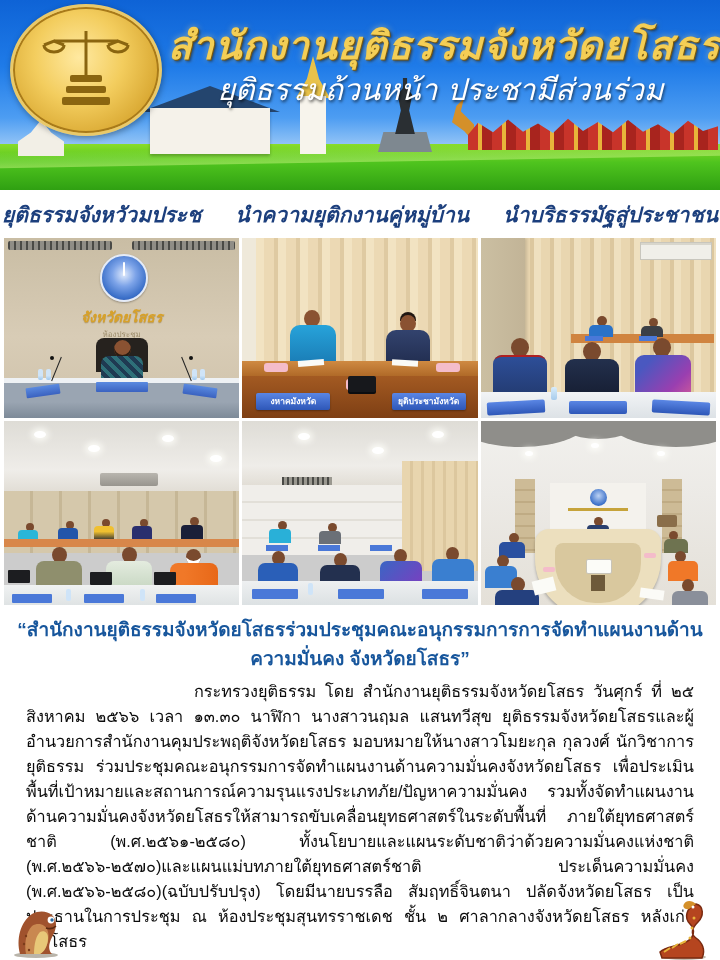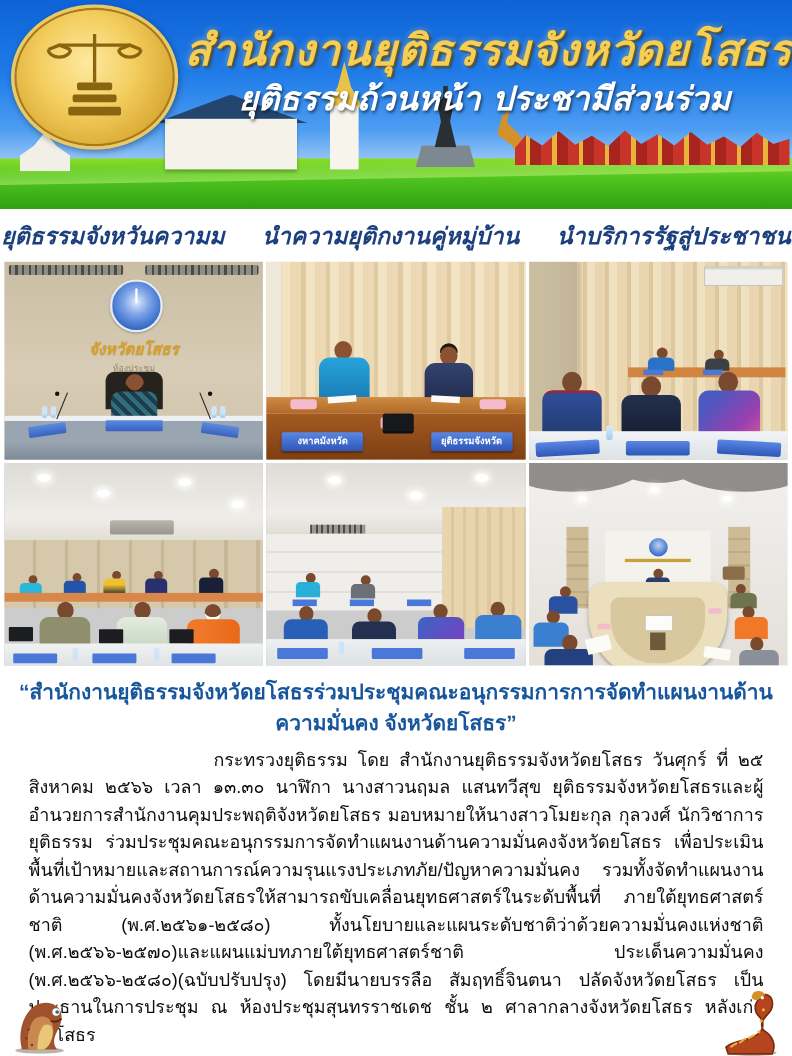--- a/index.html
+++ b/index.html
@@ -16,21 +16,21 @@
   .emblem{left:10px;top:4px;width:146px;height:126px;border-radius:50%;
     background:radial-gradient(circle at 45% 40%,#ffe9a0 0%,#f3cd5e 40%,#d9a832 75%,#b8860f 100%);
     border:3px solid #e9c96a;box-shadow:0 0 0 2px #a87a1a inset, 1px 2px 6px rgba(0,0,0,.35);}
   .emblem svg{position:absolute;left:23px;top:16px;}
   .banner-title{left:168px;top:14px;width:545px;text-align:center;
     font-family:"DejaVu Serif","Liberation Serif",serif;font-style:italic;font-weight:bold;
     font-size:39px;color:#f4ce55;
     text-shadow:1px 1px 0 #7a5a10,2px 2px 3px rgba(0,0,0,.55),0 0 6px rgba(255,230,140,.5);
     letter-spacing:1px;white-space:nowrap;}
   .banner-sub{left:168px;top:66px;width:545px;text-align:center;
-    font-family:"DejaVu Serif","Liberation Serif",serif;font-style:italic;font-weight:bold;
+    font-family:"DejaVu Serif","Liberation Serif",serif;font-style:italic;font-weight:normal;
     font-size:30px;color:#ffffff;text-shadow:1px 2px 3px rgba(0,0,0,.6);white-space:nowrap;}
   
   .pagoda{left:18px;bottom:34px;width:46px;height:36px;background:#f2efe6;
     clip-path:polygon(50% 0,72% 35%,100% 60%,100% 100%,0 100%,0 60%,28% 35%);box-shadow:0 2px 2px rgba(0,0,0,.2);}
   .temple{left:150px;bottom:36px;width:120px;height:46px;background:#f5f2ea;
     box-shadow:0 2px 3px rgba(0,0,0,.25);}
   .temple-roof{left:140px;bottom:78px;width:140px;height:26px;background:#24456e;
     clip-path:polygon(50% 0,100% 100%,0 100%);}
   .tower{left:300px;bottom:36px;width:26px;height:58px;background:#f7f4ec;}
   .tower-spire{left:296px;bottom:92px;width:34px;height:42px;background:#e8c24a;
@@ -171,23 +171,23 @@
         <rect x="30" y="63" width="40" height="7" rx="2"></rect>
         <rect x="26" y="74" width="48" height="8" rx="2"></rect>
       </g>
     </svg>
   </div>
   <div class="abs banner-title">สำนักงานยุติธรรมจังหวัดยโสธร</div>
   <div class="abs banner-sub">ยุติธรรมถ้วนหน้า ประชามีส่วนร่วม</div>
 </div>
 
 <div class="tagline">
-  <span>ยุติธรรมจังหวันความม</span>
+  <span>ยุติธรรมจังหวัวมประช</span>
   <span>นำความยุติกงานคู่หมู่บ้าน</span>
-  <span>นำบริการรัฐสู่ประชาชน</span>
+  <span>นำบริธรรมัฐสู่ประชาชน</span>
 </div>
 
 <div class="grid">
 
   <div class="ph p1">
     <div class="abs vent" style="left:4px;width:44%;"></div>
     <div class="abs vent" style="right:4px;width:44%;"></div>
     <div class="abs pemblem">
         <i></i>
       </div>
@@ -219,21 +219,21 @@
     <div class="abs" style="left:144px;top:92px;width:44px;height:32px;background:linear-gradient(180deg,#33436e,#232f52);border-radius:10px 10px 0 0;"></div>
     <div class="abs desktop"></div>
     <div class="abs paper" style="left:56px;bottom:52px;"></div>
     <div class="abs paper" style="left:150px;bottom:52px;transform:rotate(3deg);"></div>
     <div class="abs deskfront"></div>
     <div class="abs tray" style="left:22px;bottom:46px;"></div>
     <div class="abs tray" style="right:18px;bottom:46px;"></div>
     <div class="abs tray" style="left:104px;bottom:28px;width:30px;height:11px;"></div>
     <div class="abs recorder"></div>
     <div class="abs plate" style="left:14px;">งหาคมังหวัด</div>
-    <div class="abs plate" style="right:12px;">ยุติธรรมจังหวัด</div>
+    <div class="abs plate" style="right:12px;">ยุติประชามังหวัด</div>
   </div>
 
   <div class="ph p3">
     <div class="abs panelL"></div>
     <div class="abs acvent"></div>
     <div class="abs backtable"></div>
     <div class="abs head" style="left:116px;top:78px;width:10px;height:10px;"></div>
     <div class="abs" style="left:108px;top:87px;width:24px;height:12px;background:#2a72c8;border-radius:5px 5px 0 0;"></div>
     <div class="abs head" style="left:168px;top:80px;width:9px;height:9px;"></div>
     <div class="abs" style="left:160px;top:88px;width:22px;height:11px;background:#3b3f46;border-radius:5px 5px 0 0;"></div>

